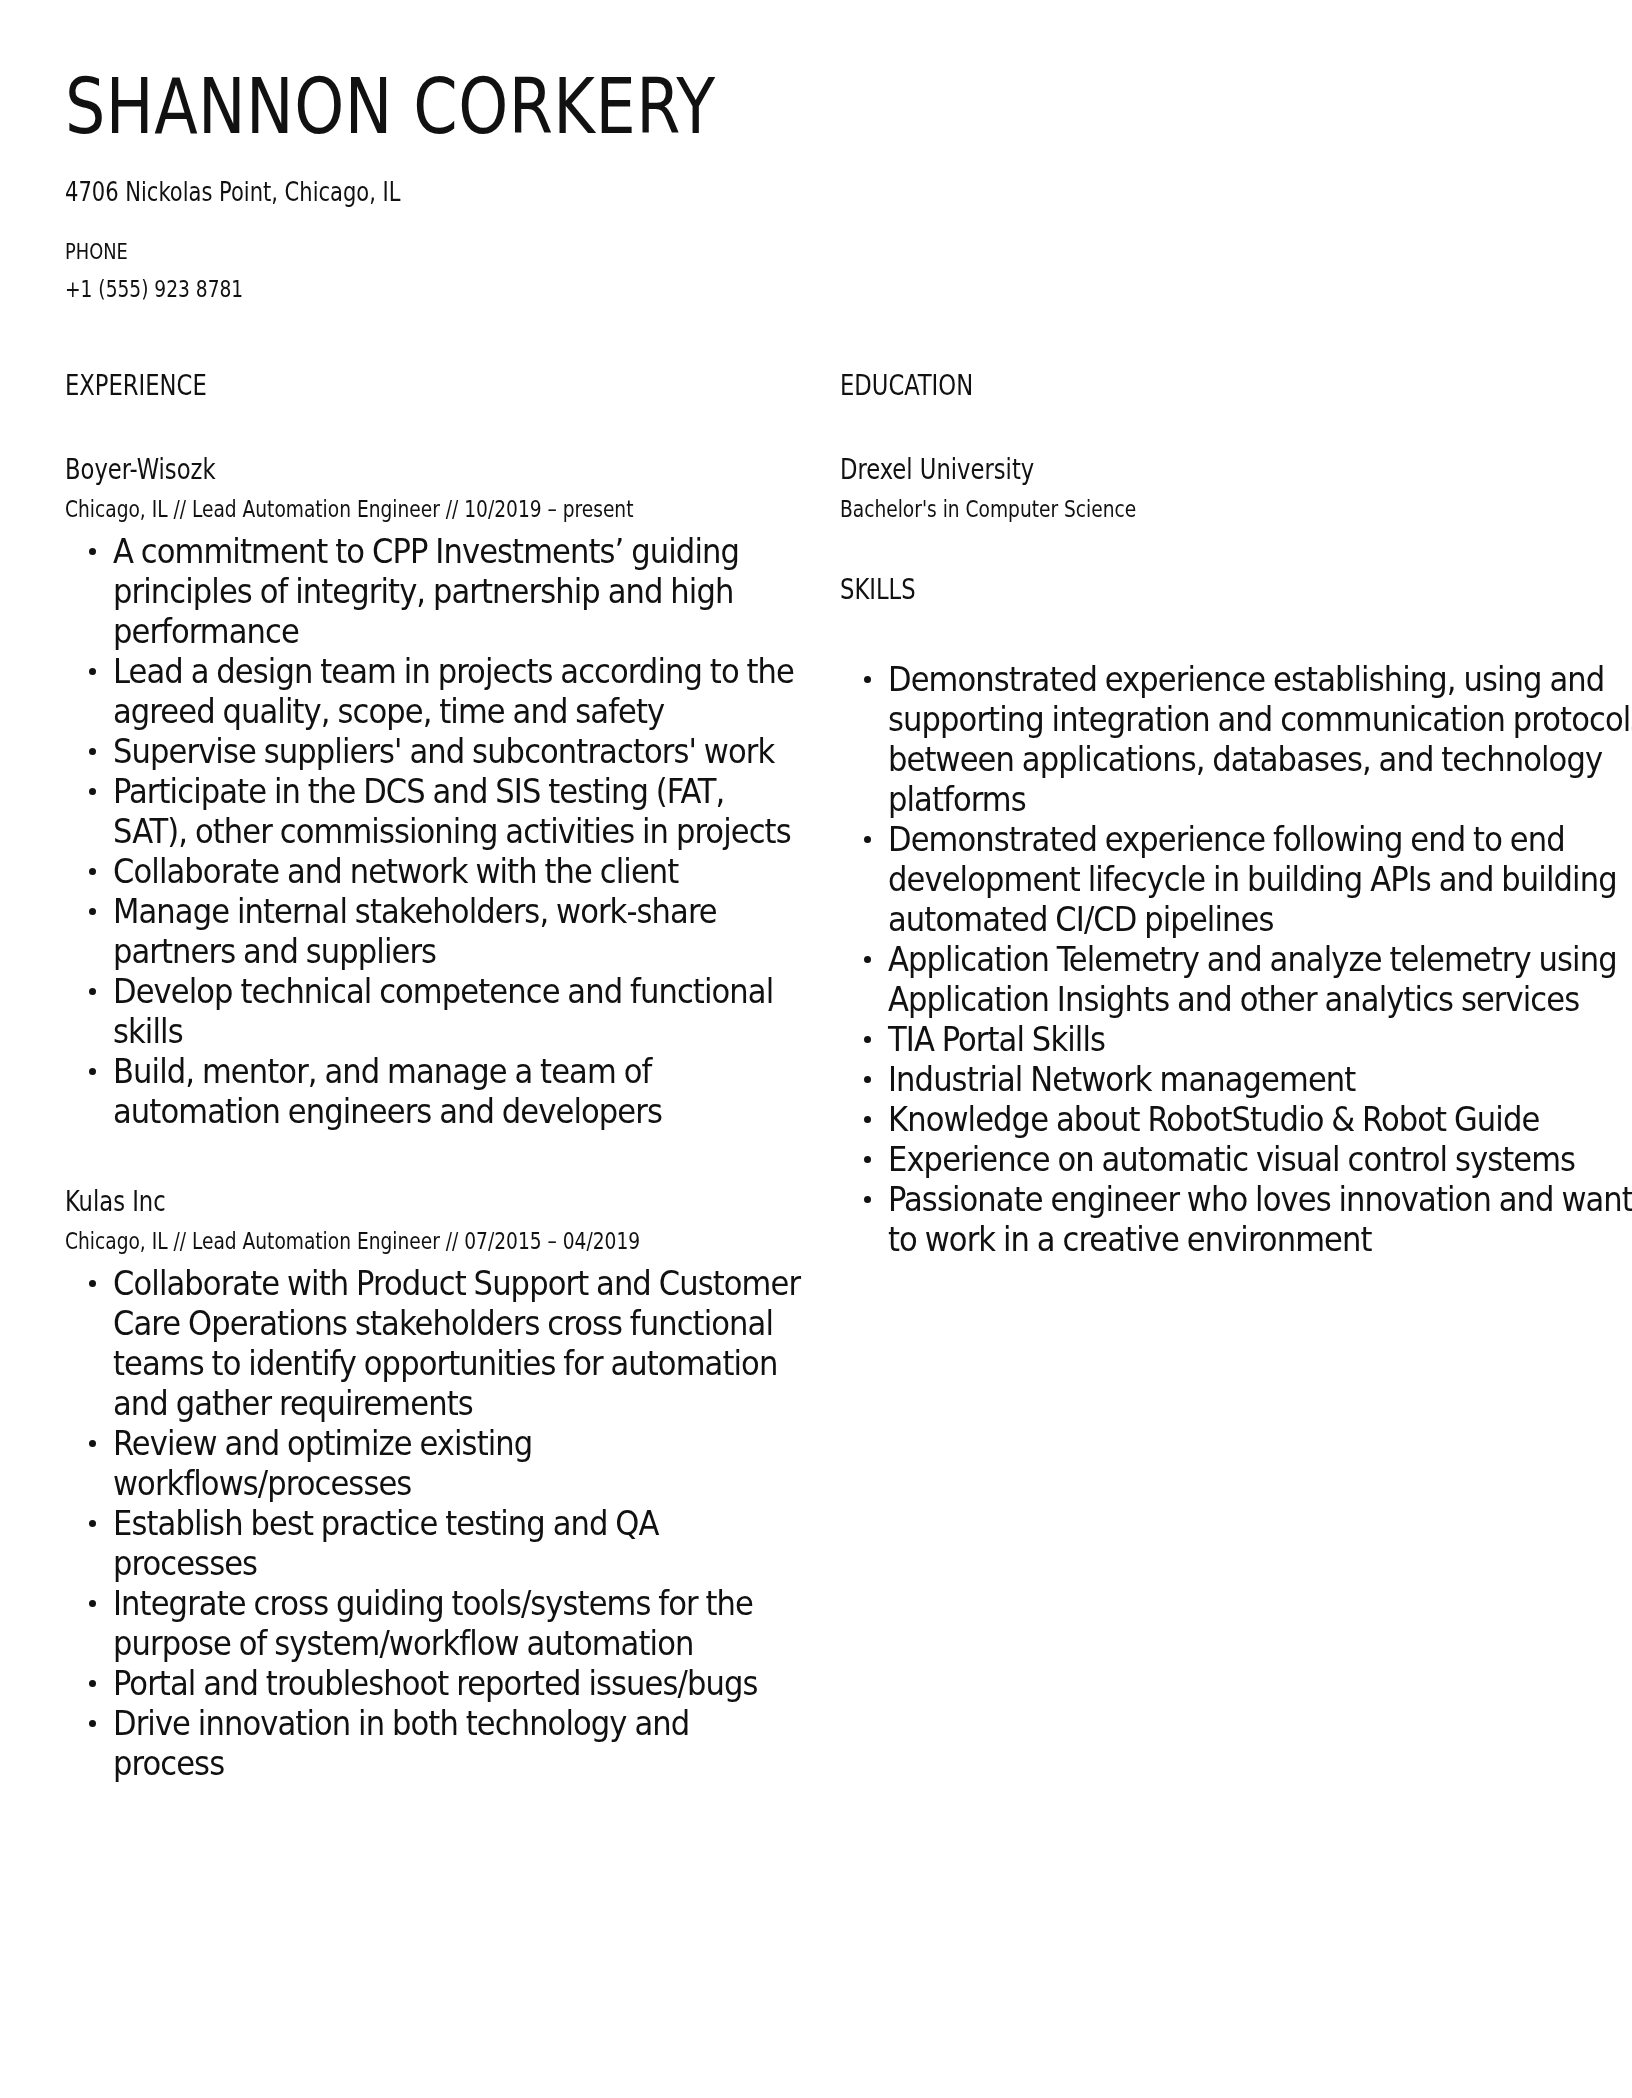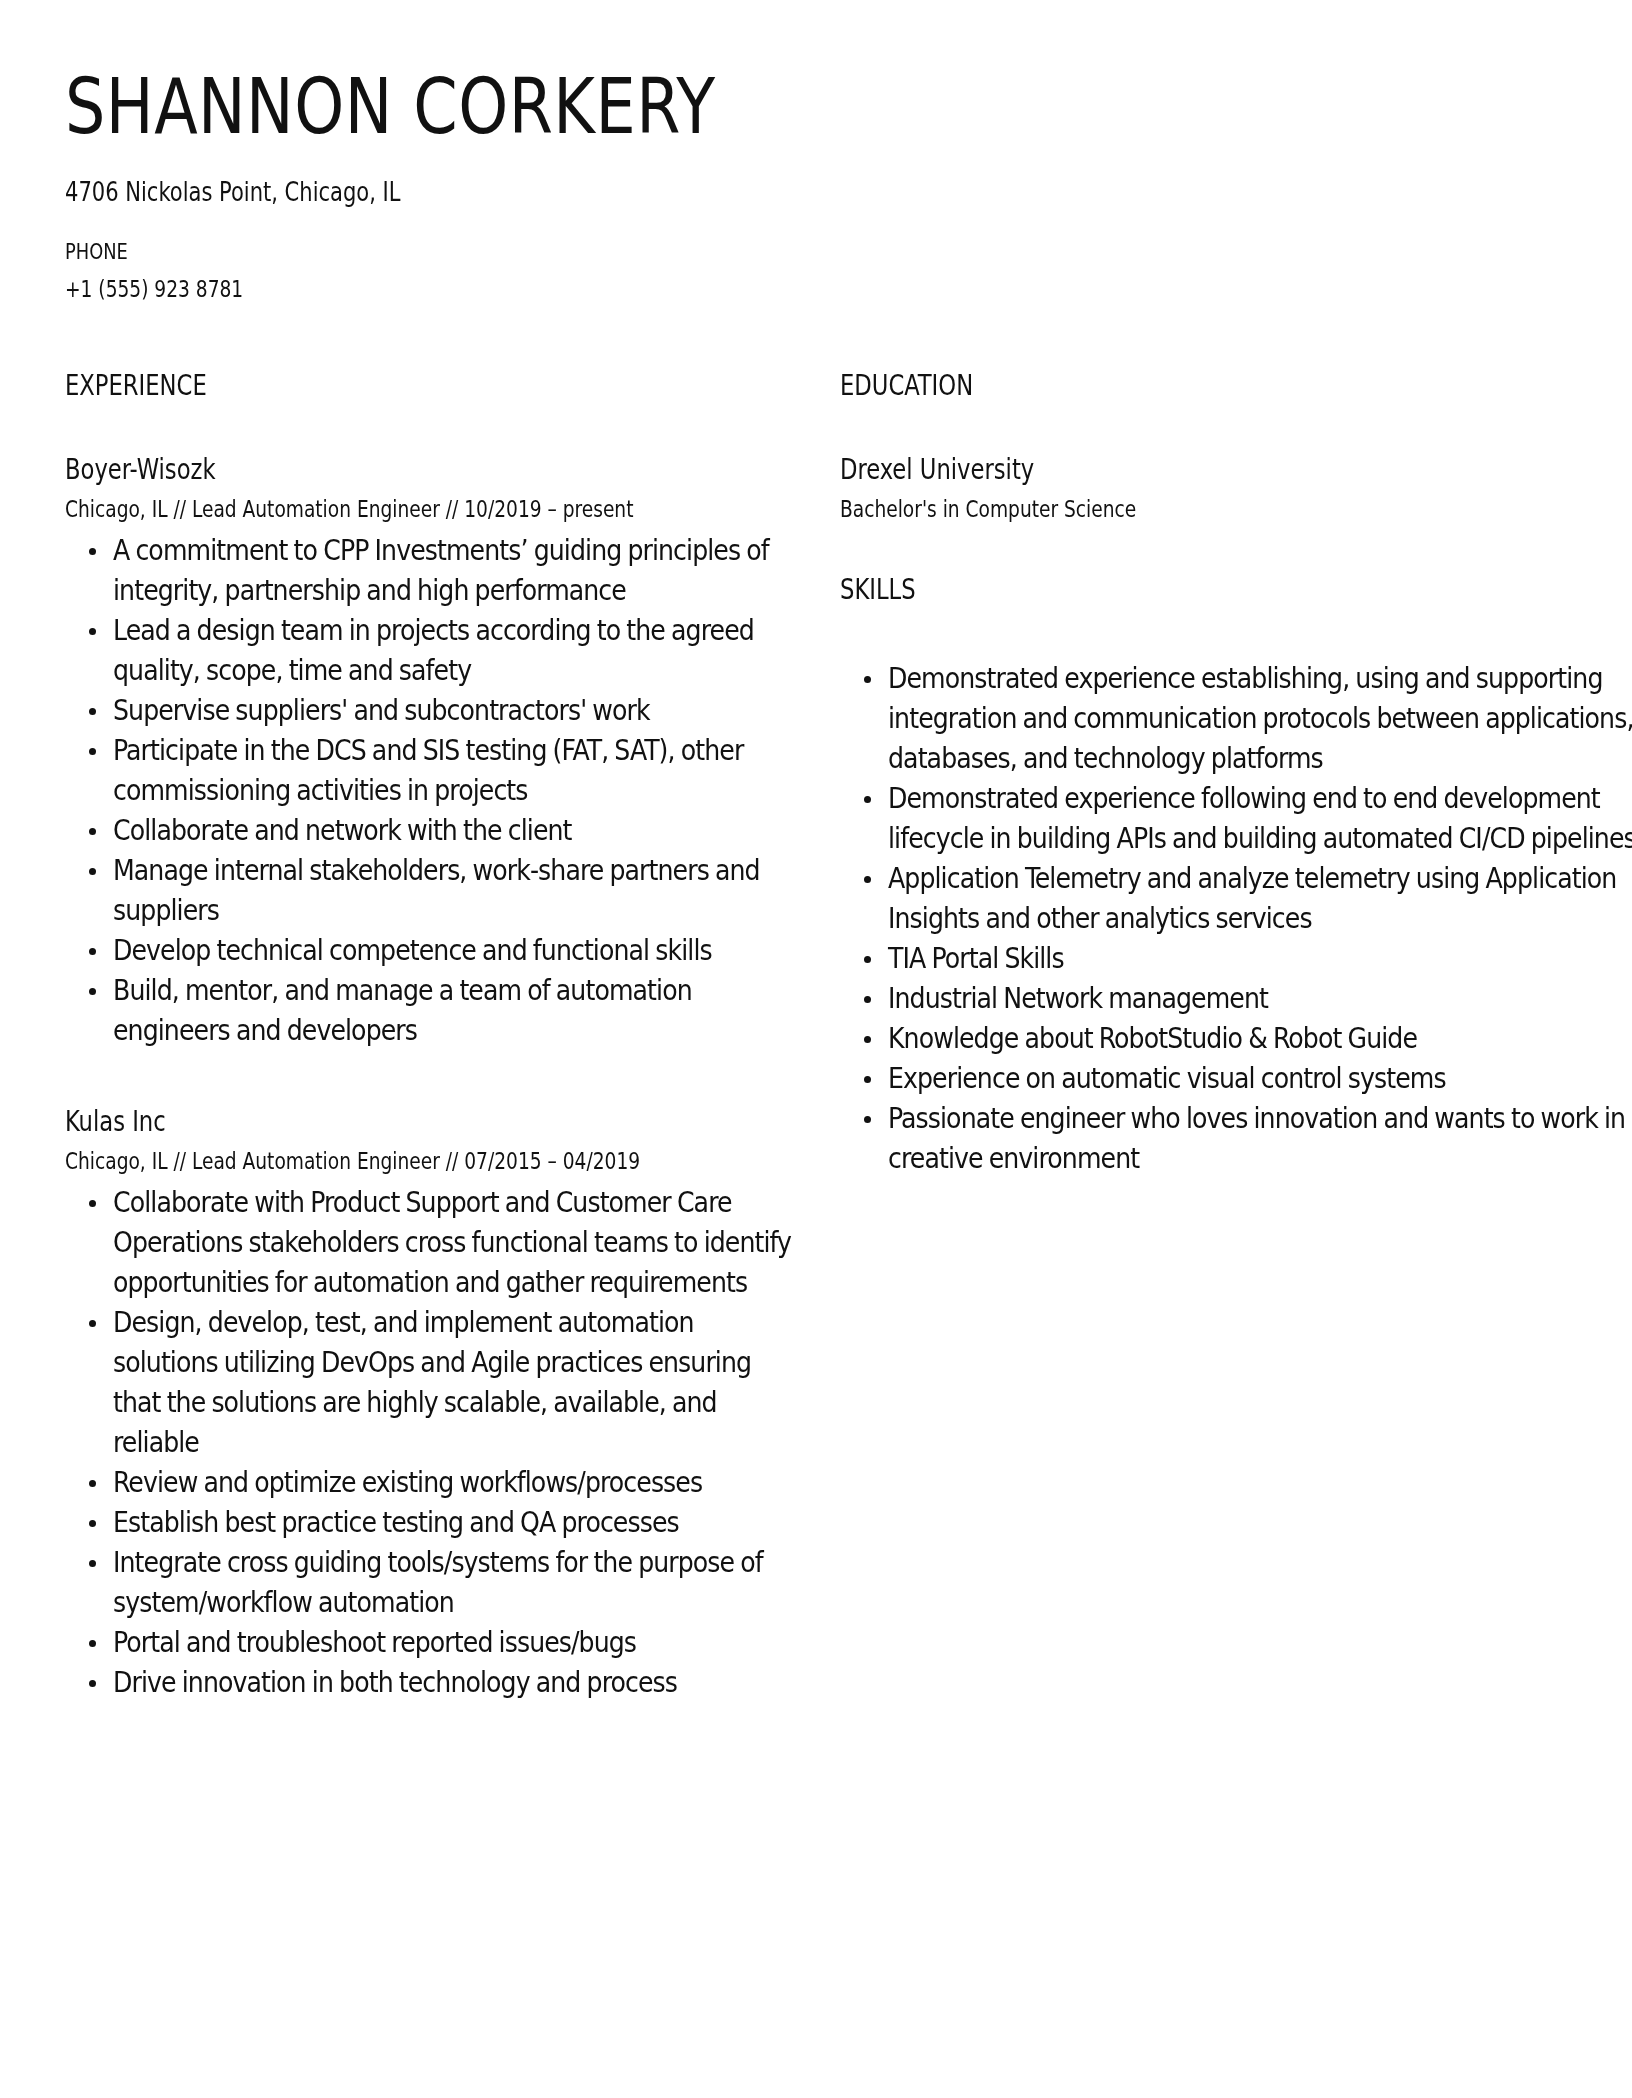--- a/index.html
+++ b/index.html
@@ -98,21 +98,21 @@
       margin-top: 4px;
     }
     ul.bullets {
       list-style: none;
       margin: 6px 0 0 0;
       padding: 0;
     }
     ul.bullets li {
       position: relative;
       padding-left: 48px;
-      font-size: 28px;
+      font-size: 34px;
       line-height: 40px;
     }
     ul.bullets li .dot {
       position: absolute;
       left: 24px;
       top: 17px;
       width: 7px;
       height: 7px;
       border-radius: 50%;
       background: #111111;
@@ -184,24 +184,20 @@
 
     <div class="gap-entry"></div>
 
     <div class="entry">
       <div class="entry-title">Kulas Inc</div>
       <div class="entry-meta">Chicago, IL // Lead Automation Engineer // 07/2015 – 04/2019</div>
       <ul class="bullets">
         <li>
             <span class="dot"></span>
             <span class="txt">Collaborate with Product Support and Customer Care Operations stakeholders cross functional teams to identify opportunities for automation and gather requirements</span>
-          </li>
-        <li>
-            <span class="dot"></span>
-            <span class="txt">Design, develop, test, and implement automation solutions utilizing DevOps and Agile practices ensuring that the solutions are highly scalable, available, and reliable</span>
           </li>
         <li>
             <span class="dot"></span>
             <span class="txt">Review and optimize existing workflows/processes</span>
           </li>
         <li>
             <span class="dot"></span>
             <span class="txt">Establish best practice testing and QA processes</span>
           </li>
         <li>

